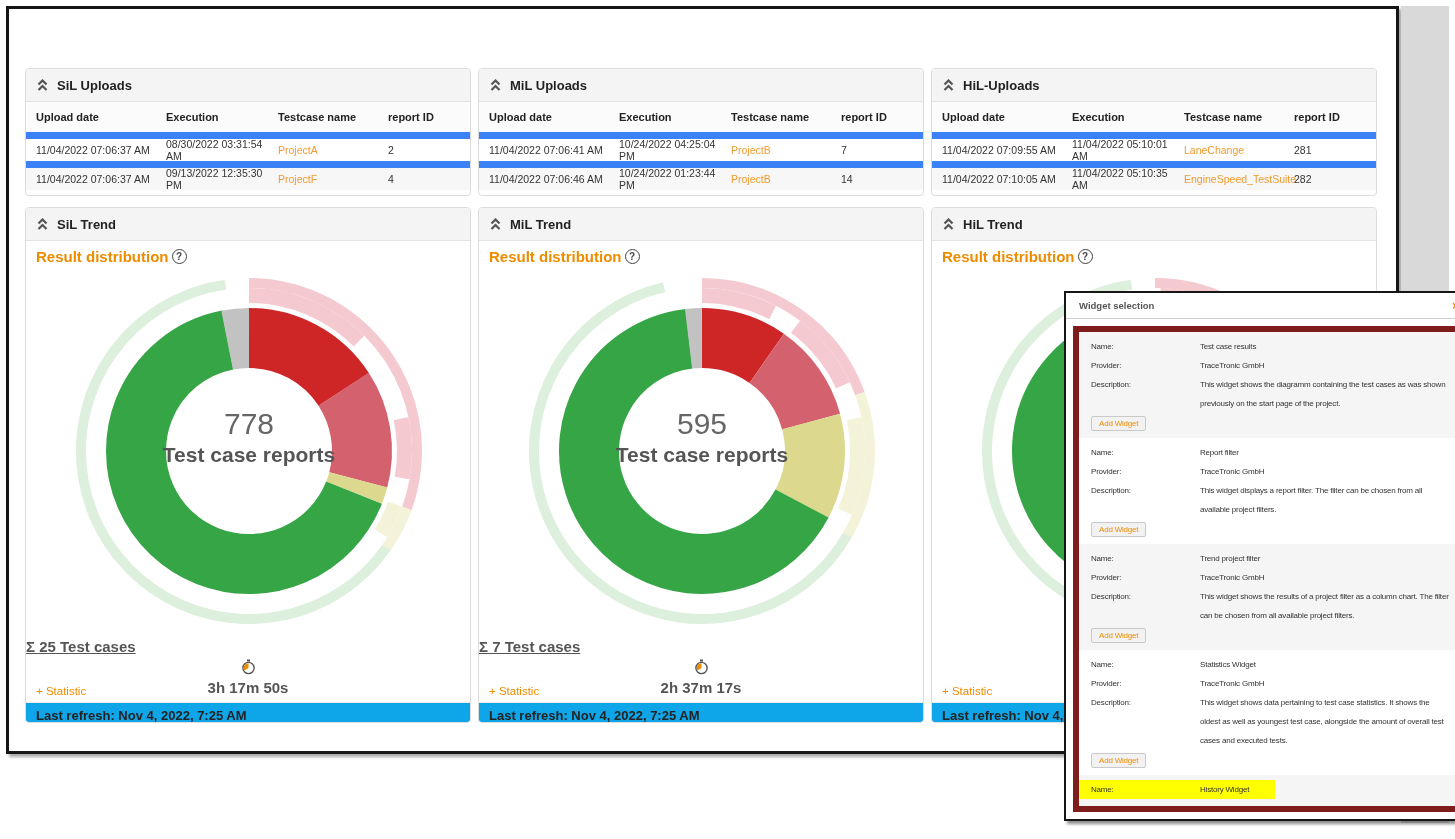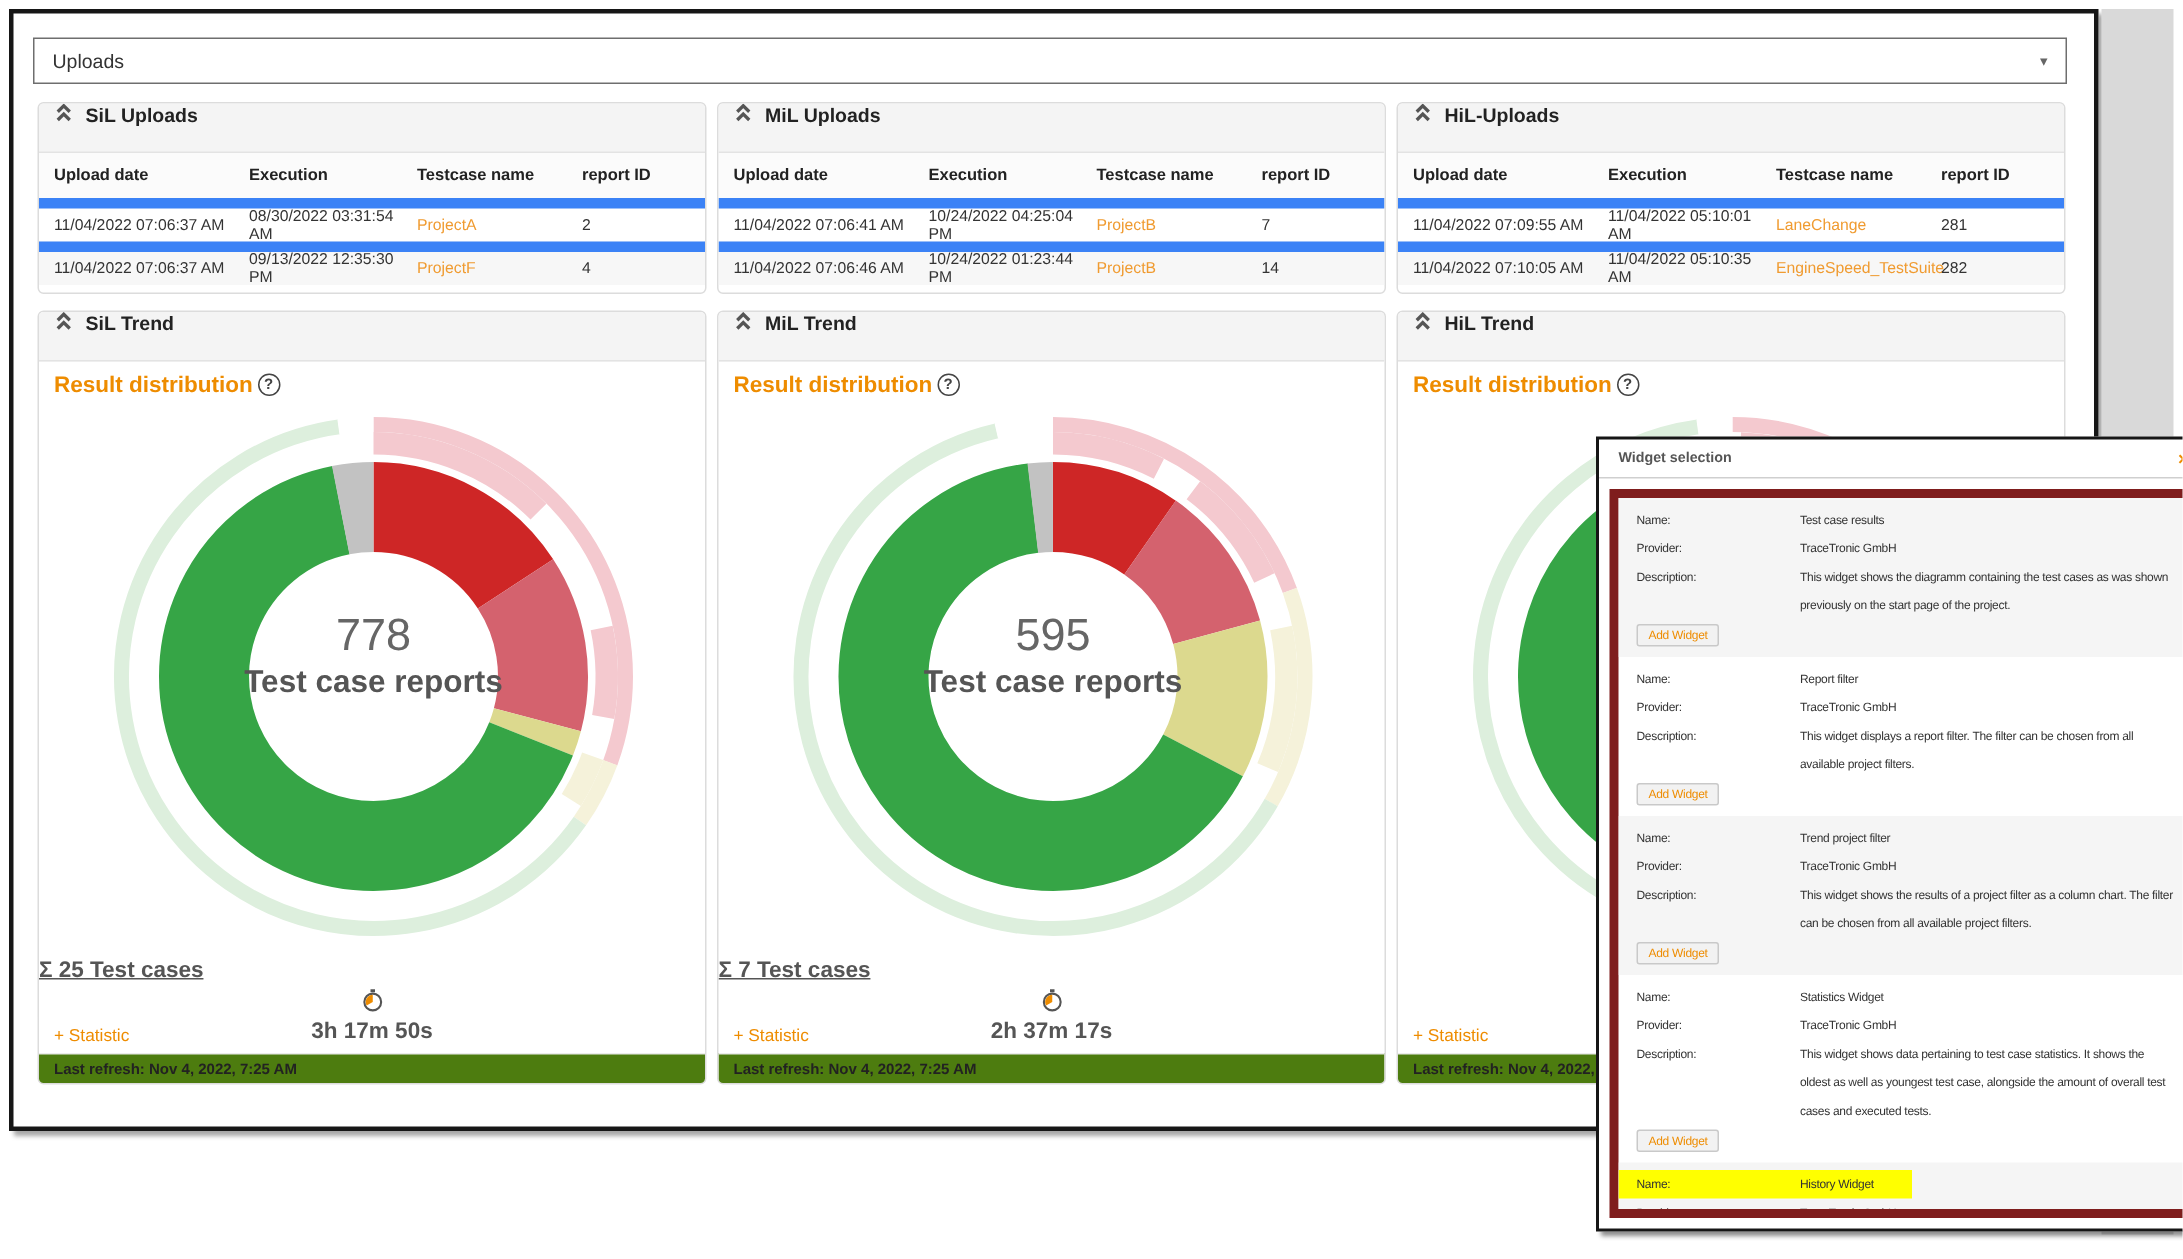--- a/index.html
+++ b/index.html
@@ -11,21 +11,21 @@
     background:#fff; border:3px solid #161616; box-shadow:3px 3px 3px rgba(0,0,0,.35); z-index:0; }
   .gutter { position:absolute; left:1401px; top:6px; width:48px; height:817px; background:#d9d9d9; z-index:1; }
 
   
   .dropdown { position:absolute; left:22px; top:25px; width:1356px; height:31px; background:#fff;
     border:1px solid #6e6e6e; z-index:2; display:flex; align-items:center; padding:0 12px; font-size:13px; color:#333; cursor:pointer; }
   .dropdown .caret { margin-left:auto; color:#666; font-size:10px; }
 
   
   .panel { position:absolute; width:446px; background:#fff; border:1px solid #dcdcdc; border-radius:4px; z-index:2; overflow:hidden; }
-  .phead { height:33px; background:#f4f4f4; border-bottom:1px solid #e3e3e3; display:flex; gap:8px; padding:0 10px; }
+  .phead { height:33px; background:#f4f4f4; border-bottom:1px solid #e3e3e3; display:flex; align-items:center; gap:8px; padding:0 10px; }
   .phead .ptitle { font-weight:bold; font-size:13px; color:#222; }
   .collapse-ic { width:13px; height:13px; flex:0 0 auto; cursor:pointer; }
   .collapse-ic polyline { fill:none; stroke:#555; stroke-width:2.2; }
 
   
   .upanel { height:128px; }
   .tr { display:flex; align-items:center; height:29px; padding:0 10px; font-size:10.5px; color:#333; border-top:7px solid #3b82f6; }
   .tr.hrow { height:30px; font-weight:bold; font-size:11px; color:#222; background:#fbfbfb; border-top:none; }
   .tr.alt { background:#f7f7f7; }
   .c1 { width:130px; } .c2 { width:112px; } .c3 { width:110px; } .c4 { flex:1; }
@@ -40,21 +40,21 @@
   .chart { position:absolute; left:38px; top:58px; width:370px; height:370px; }
   .chart svg { width:370px; height:370px; display:block; }
   .center-txt { position:absolute; left:45px; right:45px; top:140px; text-align:center; pointer-events:none; }
   .center-num { font-size:30px; color:#666; line-height:36px; }
   .center-lab { font-size:21px; font-weight:bold; color:#555; line-height:26px; }
   .sum-line { position:absolute; left:0; right:0; top:430px; font-weight:bold; font-size:15px; color:#555;text-decoration:underline; }
   .time-line { position:absolute; left:0; right:0; top:451px; display:flex; justify-content:center; align-items:center; gap:4px;
     font-weight:bold; font-size:15px; color:#555;flex-direction:column; }
   .stat-link { position:absolute; left:10px; top:477px; color:#ee8c00; font-size:11.5px; cursor:pointer; }
   .refresh-row { position:absolute; left:0; right:0; top:494px; height:22px; border-top:1px solid #ececec;
-    padding:5px 10px 0; font-size:10px; font-weight:bold; color:#222; background:#4d7c0f; }
+    padding:5px 10px 0; font-size:13px; font-weight:bold; color:#222; background:#0ea5e9; }
 
   
   .modal { position:absolute; left:1064px; top:291px; width:407px; height:530px; background:#fff;
     border:2px solid #161616; box-shadow:3px 3px 3px rgba(0,0,0,.45); z-index:10; }
   .modal-title { height:26px; border-bottom:1px solid #cfcfcf; display:flex; align-items:center; padding:0 10px 0 13px; }
   .modal-title .mtxt { font-weight:bold; font-size:9.5px; color:#555; }
   .modal-close { margin-left:auto; color:#ee8c00; font-weight:bold; font-size:12px; cursor:pointer; line-height:1; }
   .modal-body { margin:7px; border:6px solid #7f1d1d; height:486px; overflow:hidden; background:#fff; }
   .wentry { padding:5px 0 6px; font-size:8px; letter-spacing:-0.2px; color:#333; }
   .wentry:nth-child(odd) { background:#f5f5f5; }
@@ -67,24 +67,20 @@
 
   .timer-ic { width:15px; height:16px; flex:0 0 auto; }
 </style>
 </head>
 <body>
 
 <div id="stage">
   <div class="main-frame"></div>
   <div class="gutter"></div>
 
-  <div class="dropdown">
-    <span>Uploads</span>
-    <span class="caret">▾</span>
-  </div>
 
   <div class="panel upanel" style="left:25px; top:68px;">
     <div class="phead">
       <svg class="collapse-ic" viewBox="0 0 12 13">
           <polyline points="2,5.5 6,1.5 10,5.5"></polyline>
           <polyline points="2,11 6,7 10,11"></polyline>
         </svg>
       <span class="ptitle">SiL Uploads</span>
     </div>
     <div class="tr hrow">

